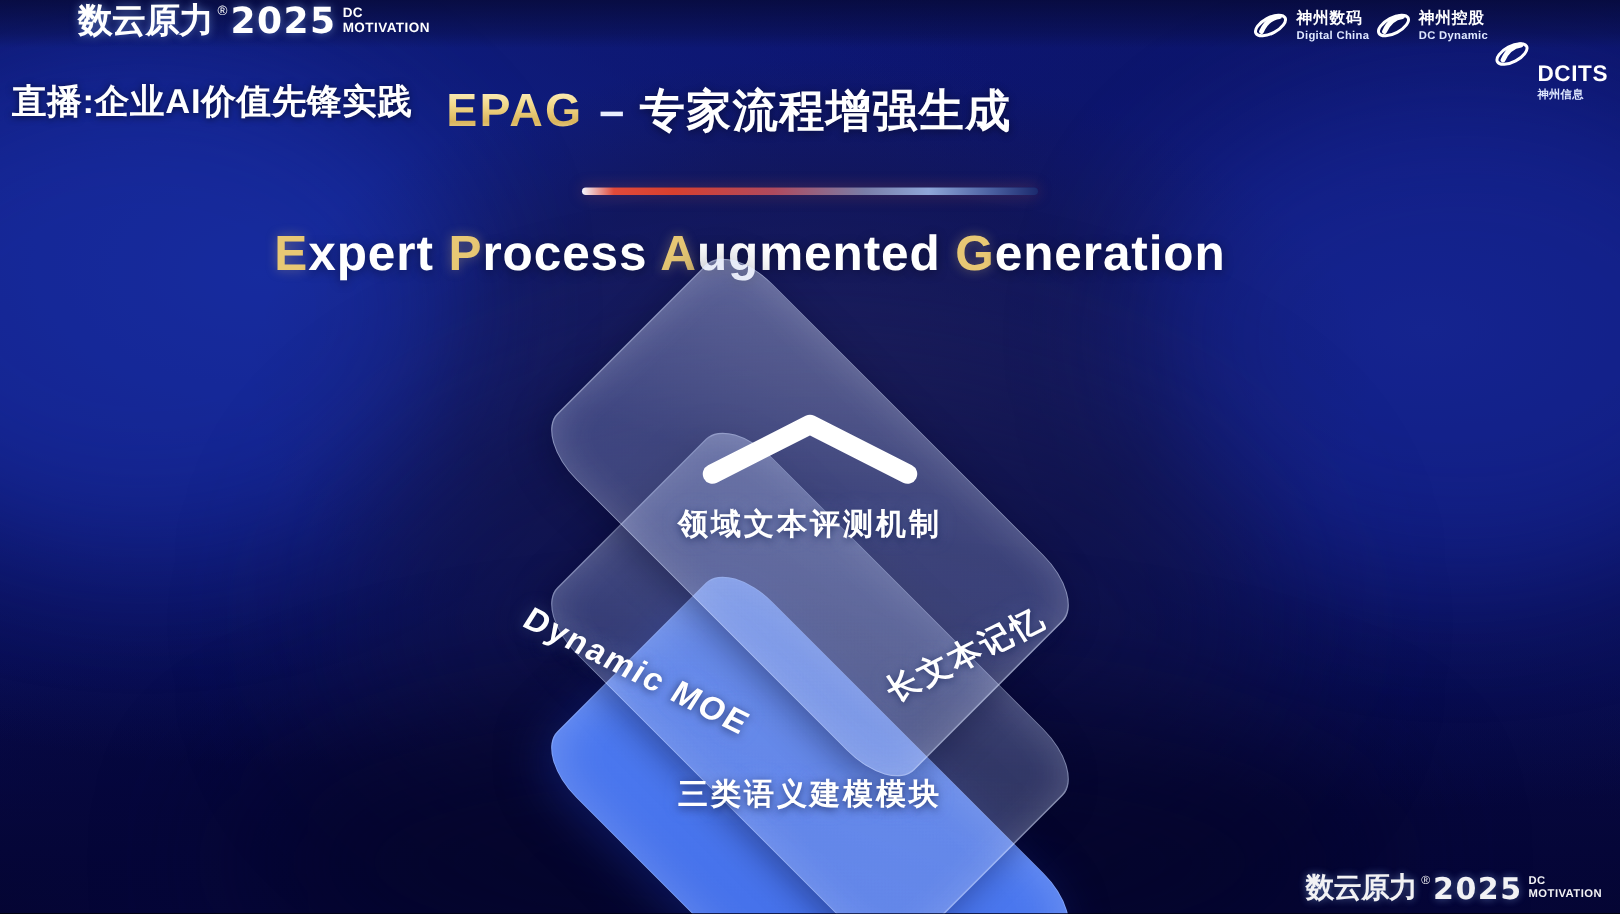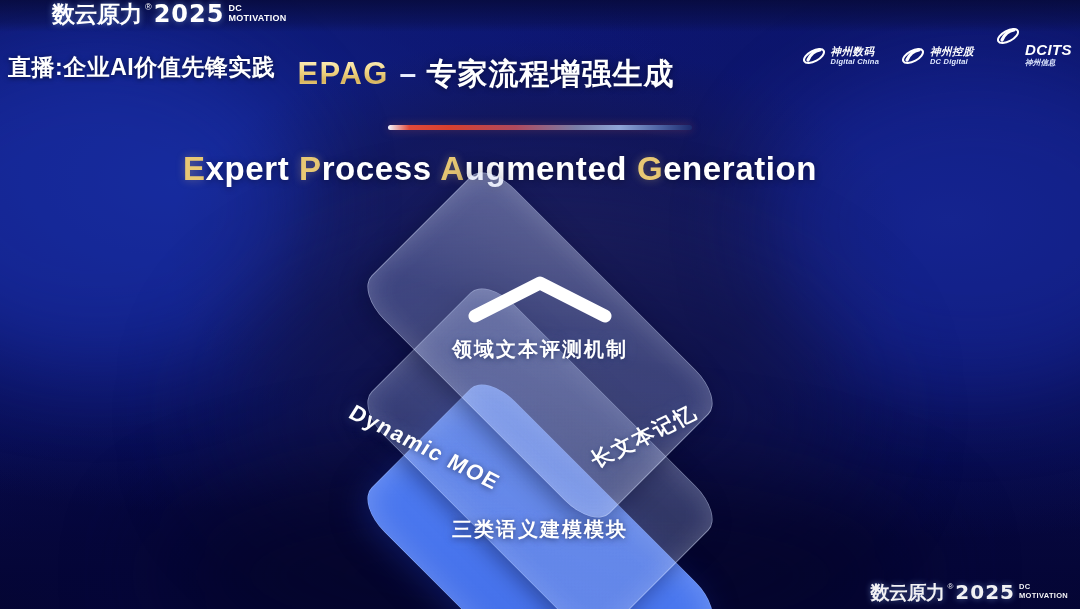--- a/index.html
+++ b/index.html
@@ -34,21 +34,21 @@
   .byear{font-family:"DejaVu Sans",sans-serif;font-weight:bold;color:#fff;font-size:24px;
          line-height:25px;letter-spacing:1px;text-shadow:0 0 6px rgba(150,190,255,.5);}
   .bmot{display:flex;flex-direction:column;margin-left:2px;margin-top:1px;}
   .bmot span{font-size:9px;font-weight:bold;color:#fff;line-height:10px;letter-spacing:.3px;}
 
   
   #live{position:absolute;left:8px;top:52px;font-size:23px;font-weight:bold;color:#ffffff;
         letter-spacing:.5px;text-shadow:0 1px 5px rgba(0,0,0,.6);white-space:nowrap;}
 
   
-  #logos{position:absolute;right:8px;top:6px;display:flex;align-items:flex-end;gap:22px;font-style:italic;}
+  #logos{position:absolute;right:8px;top:6px;display:flex;align-items:flex-start;gap:4px;}
   .logo{display:flex;align-items:center;gap:5px;}
   .swirl{width:24px;height:22px;flex:none;}
   .ltext{display:flex;flex-direction:column;line-height:1;}
   .lcn{font-size:10.5px;font-weight:bold;color:#fff;letter-spacing:.5px;white-space:nowrap;}
   .len{font-size:7.5px;font-weight:bold;color:#dfe8ff;letter-spacing:.2px;white-space:nowrap;margin-top:2px;}
   .lbig{font-size:15px;font-weight:bold;color:#fff;letter-spacing:.4px;line-height:15px;margin-top:36px;}
 
   
   #headline{position:absolute;left:0;top:54px;width:956px;text-align:center;}
   #headline .inner{display:inline-block;transform:translateX(8px);}
@@ -154,21 +154,21 @@
       </span>
     </div>
 
     <div class="logo">
       <svg class="swirl" viewBox="0 0 24 22">
         <ellipse cx="12" cy="11" rx="11" ry="5.2" transform="rotate(-28 12 11)" fill="none" stroke="#fff" stroke-width="2"></ellipse>
         <path d="M6 15 Q10 6 18 5" fill="none" stroke="#fff" stroke-width="3.2" stroke-linecap="round"></path>
       </svg>
       <span class="ltext">
         <span class="lcn">神州控股</span>
-        <span class="len">DC Digital</span>
+        <span class="len">DC Dynamic</span>
       </span>
     </div>
 
     <div class="logo">
       <svg class="swirl" viewBox="0 0 24 22">
         <ellipse cx="12" cy="11" rx="11" ry="5.2" transform="rotate(-28 12 11)" fill="none" stroke="#fff" stroke-width="2"></ellipse>
         <path d="M6 15 Q10 6 18 5" fill="none" stroke="#fff" stroke-width="3.2" stroke-linecap="round"></path>
       </svg>
       <span class="ltext">
         <span class="lbig">DCITS</span>

